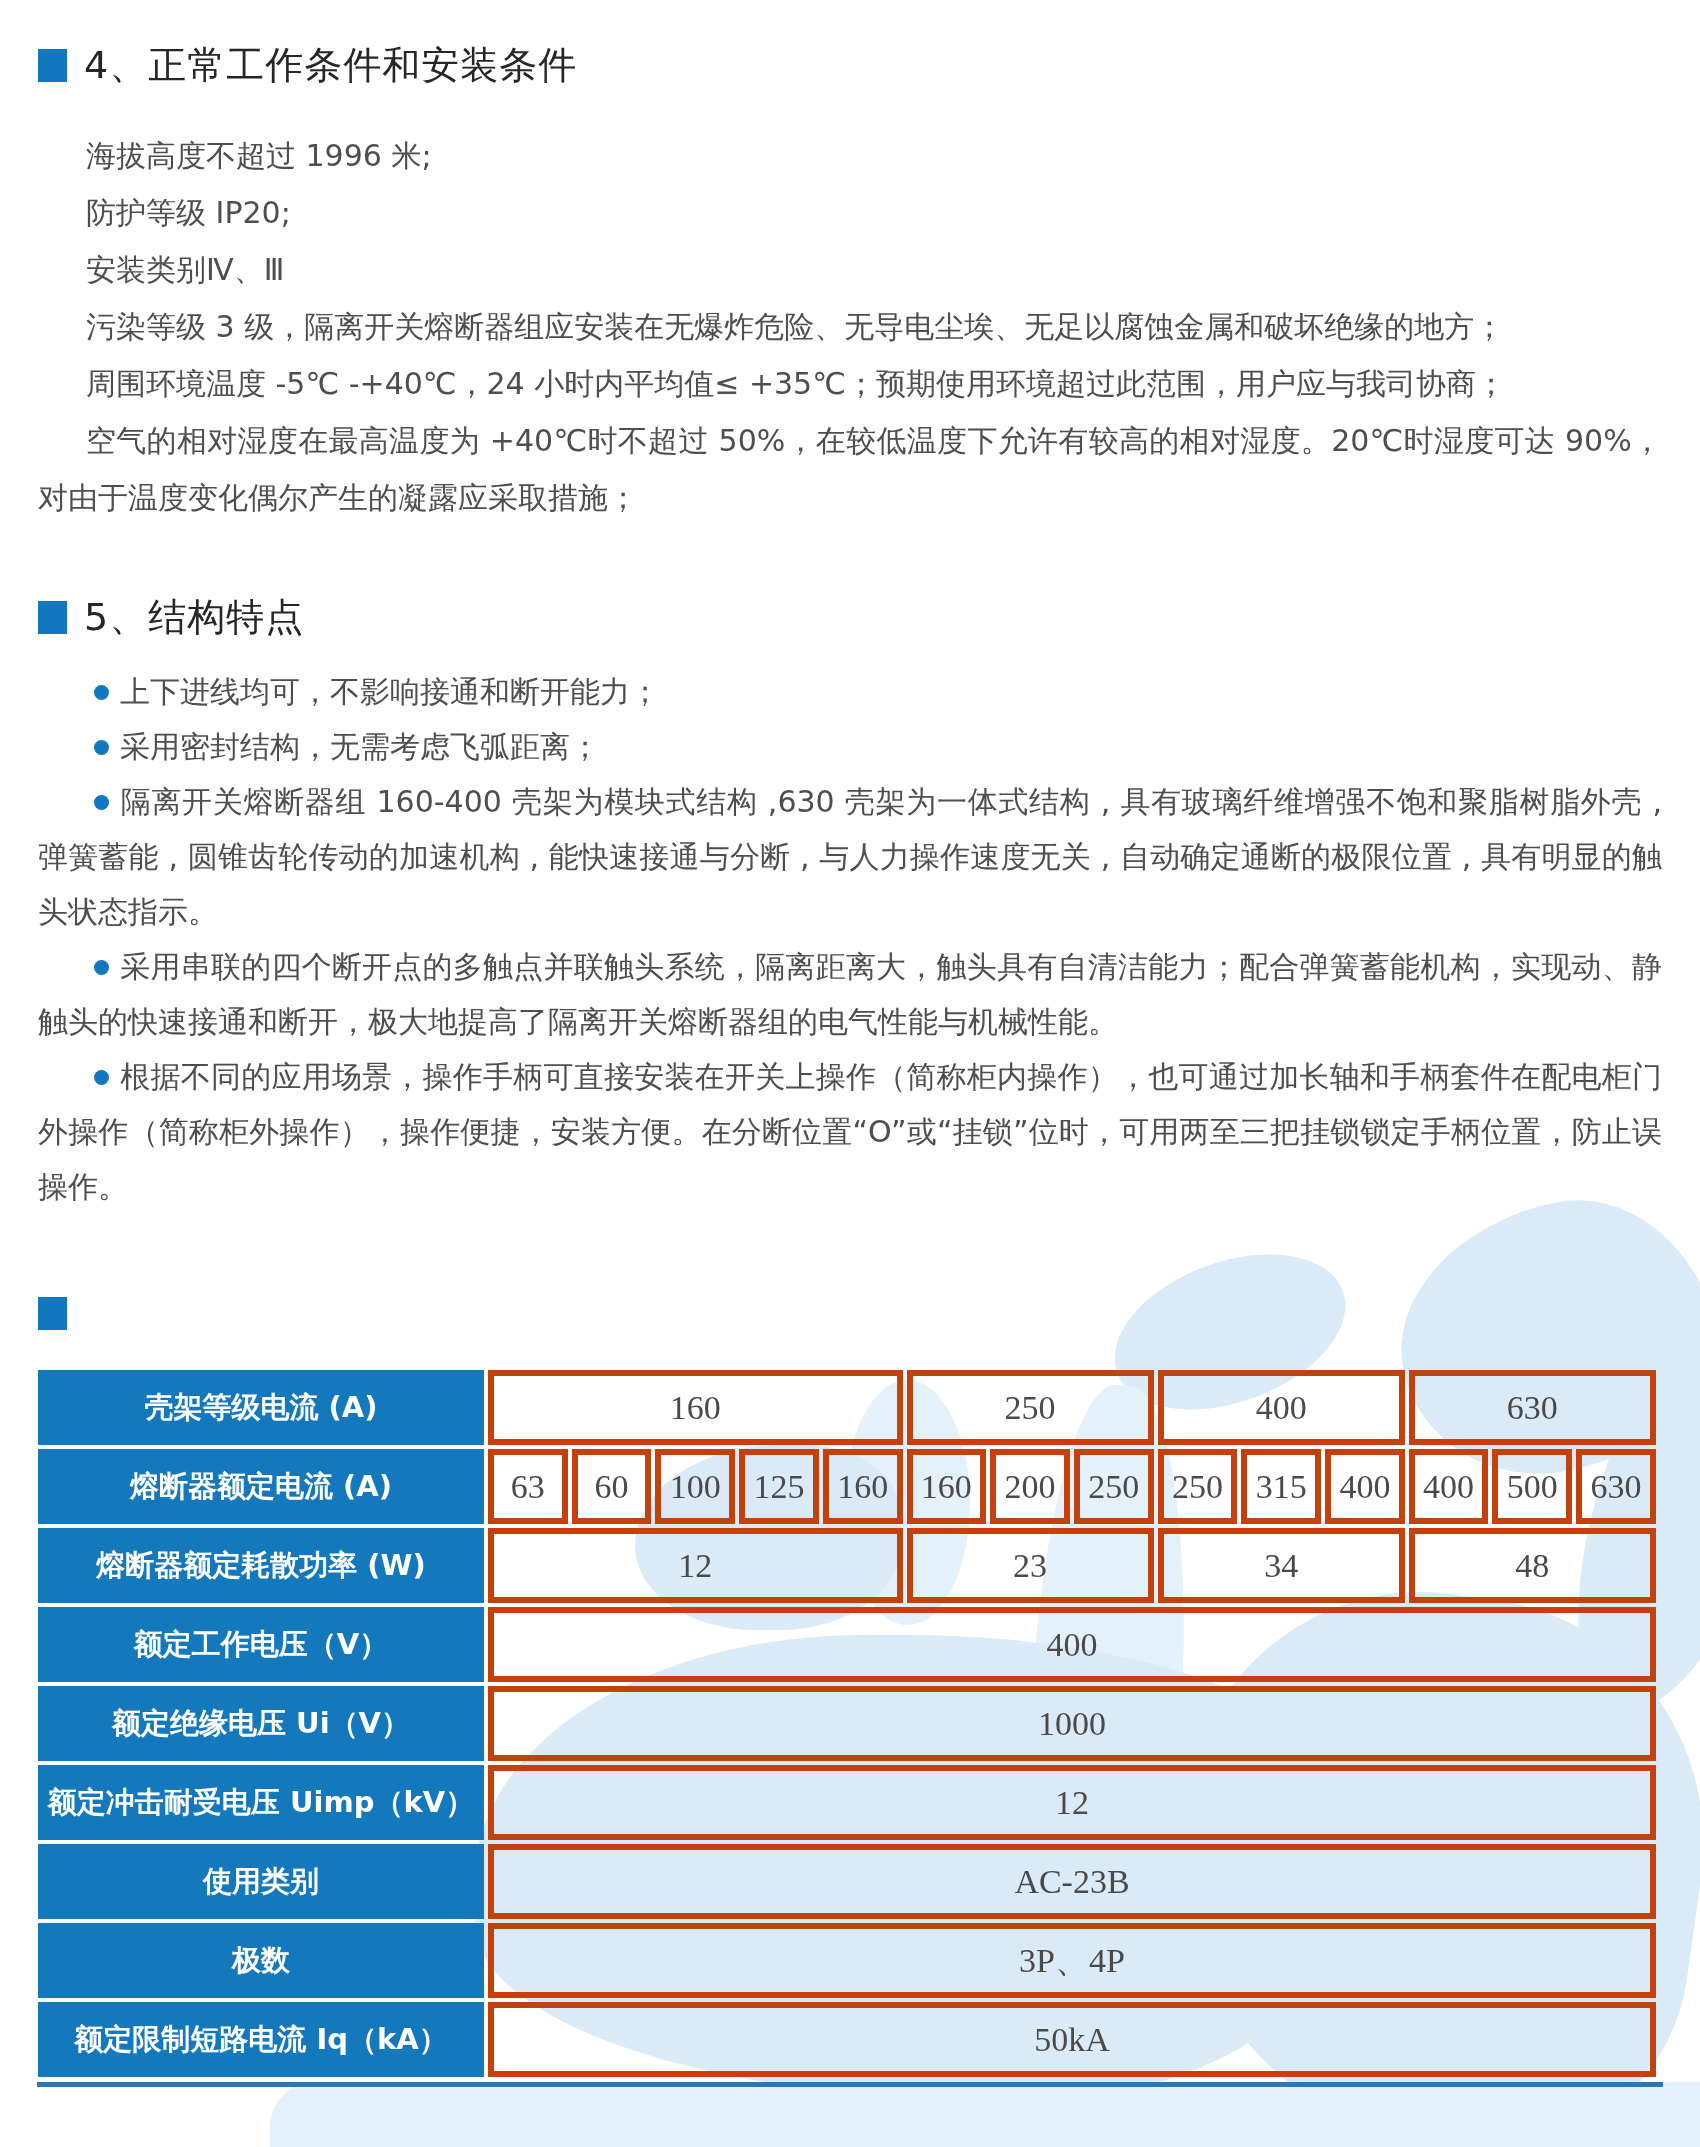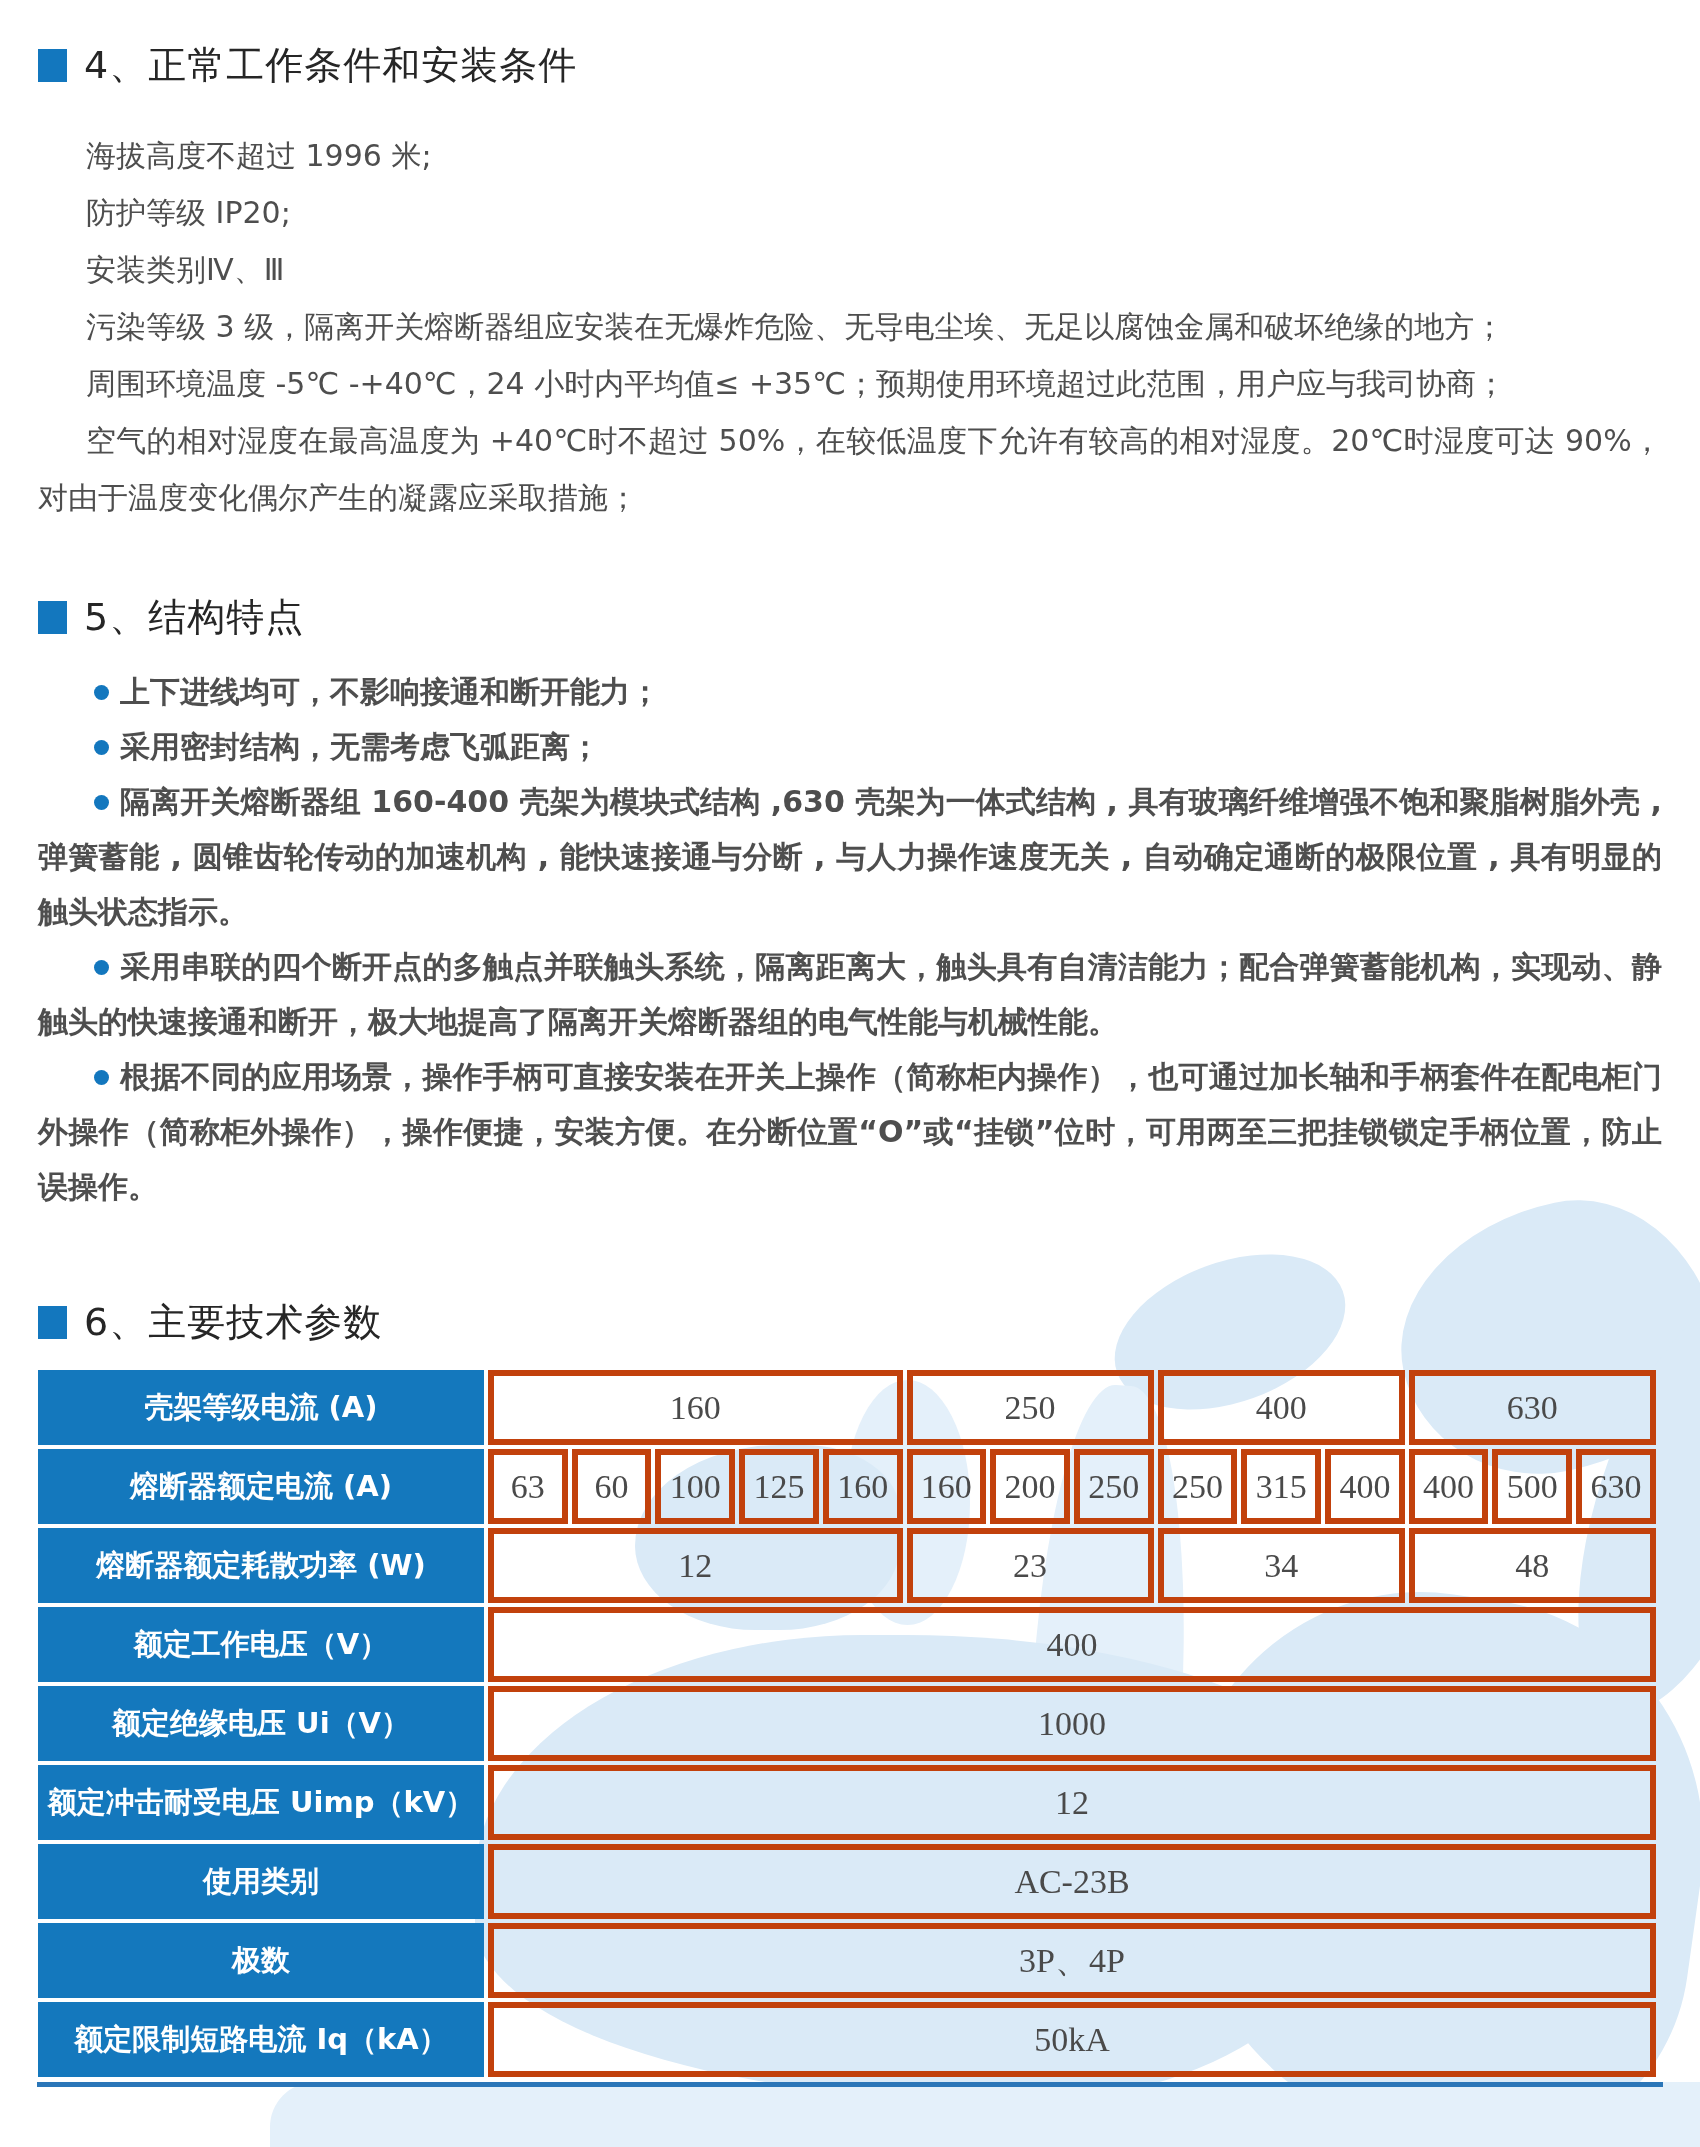--- a/index.html
+++ b/index.html
@@ -41,21 +41,21 @@
   }
   .heading h2 {
     font-size: 38px; font-weight: normal; color: #262626; letter-spacing: 1px;
     white-space: nowrap;
   }
 
   
   .paras { position: absolute; left: 38px; width: 1624px; z-index: 2;
            font-size: 30px; text-align: justify; }
   .sec4-paras { top: 127px; line-height: 57px; }
-  .sec5-paras { top: 664px; line-height: 55px; font-weight: bold; }
+  .sec5-paras { top: 664px; line-height: 55px; }
   .paras p.indent { text-indent: 48px; }
   .paras p.bullet { text-indent: 56px; }
   .dot {
     display: inline-block; width: 15px; height: 15px; border-radius: 50%;
     background: #1377be; margin-right: 11px; vertical-align: 2px;
   }
 
   
   .params-table {
     position: absolute; left: 34px; top: 1366px; z-index: 2;
@@ -114,21 +114,20 @@
   <div class="paras sec5-paras">
     <p class="bullet"><span class="dot"></span><span>上下进线均可，不影响接通和断开能力；</span></p>
     <p class="bullet"><span class="dot"></span><span>采用密封结构，无需考虑飞弧距离；</span></p>
     <p class="bullet"><span class="dot"></span><span>隔离开关熔断器组 160-400 壳架为模块式结构 ,630 壳架为一体式结构 , 具有玻璃纤维增强不饱和聚脂树脂外壳 , 弹簧蓄能 , 圆锥齿轮传动的加速机构 , 能快速接通与分断 , 与人力操作速度无关 , 自动确定通断的极限位置 , 具有明显的触头状态指示。</span></p>
     <p class="bullet"><span class="dot"></span><span>采用串联的四个断开点的多触点并联触头系统，隔离距离大，触头具有自清洁能力；配合弹簧蓄能机构，实现动、静触头的快速接通和断开，极大地提高了隔离开关熔断器组的电气性能与机械性能。</span></p>
     <p class="bullet"><span class="dot"></span><span>根据不同的应用场景，操作手柄可直接安装在开关上操作（简称柜内操作），也可通过加长轴和手柄套件在配电柜门外操作（简称柜外操作），操作便捷，安装方便。在分断位置“O”或“挂锁”位时，可用两至三把挂锁锁定手柄位置，防止误操作。</span></p>
   </div>
 
   <div class="heading" style="top:1297px">
     <span class="sq"></span>
-    <h2>6、主要技术参数</h2>
   </div>
 
   <table class="params-table">
     <colgroup>
       <col style="width:446px">
       <col span="14">
     </colgroup>
     <tbody>
         <tr>
       <th>壳架等级电流 (A)</th>

